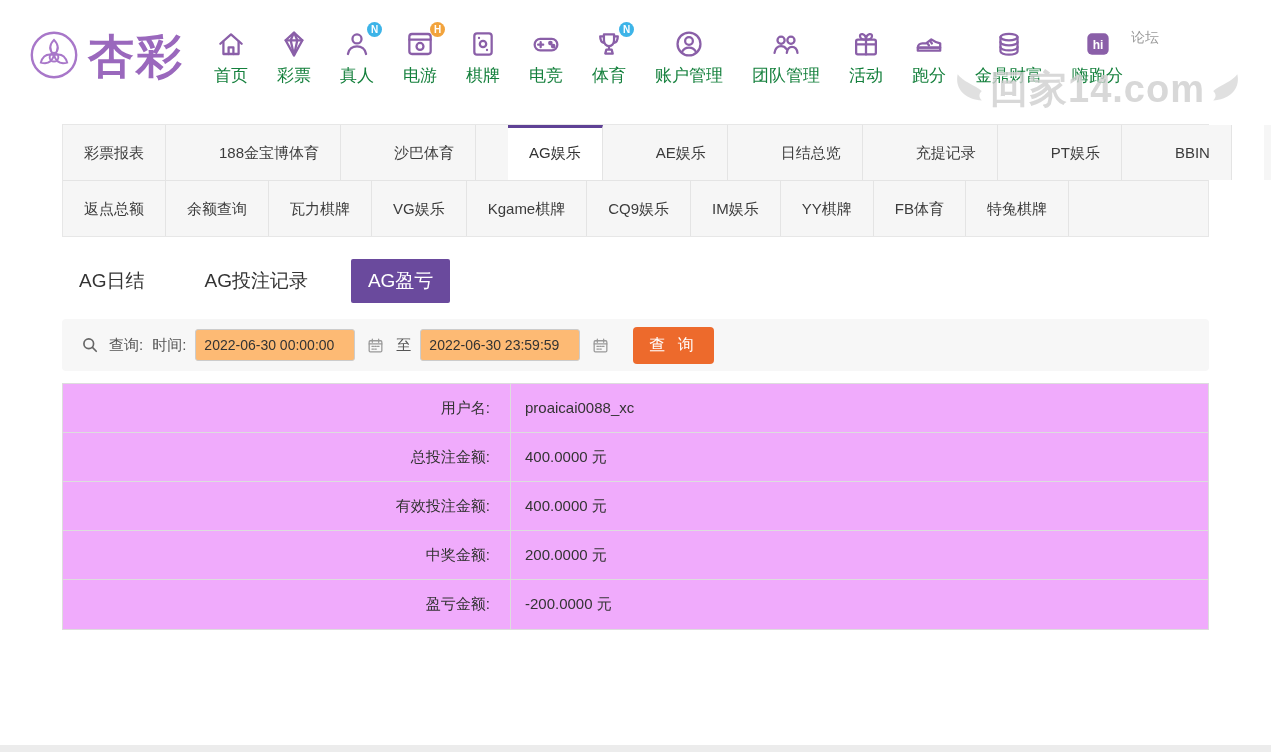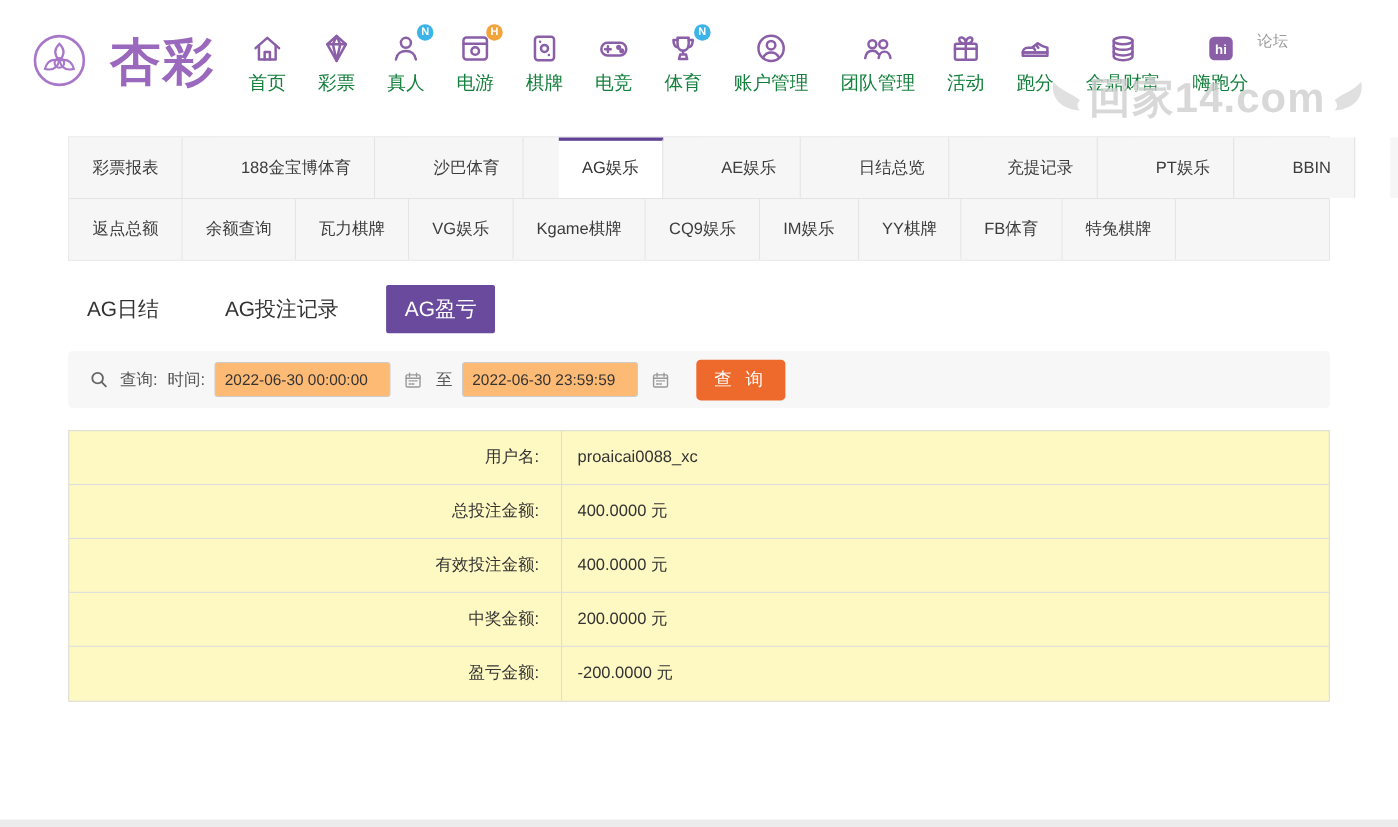--- a/index.html
+++ b/index.html
@@ -8,21 +8,21 @@
     --subtab:#6a4a9d;
     --orange:#ed6a2c;
   }
   *{box-sizing:border-box;margin:0;padding:0;}
   body{background:#fff;font-family:"Liberation Sans","DejaVu Sans",sans-serif;}
   .page{position:relative;width:1271px;height:752px;background:#fff;overflow:hidden;}
 
   
   .header{display:flex;align-items:center;padding:14px 28px 6px;height:106px;position:relative;}
   .logo{display:flex;align-items:center;gap:8px;margin-right:30px;cursor:pointer;}
-  .logo-text{font-size:46px;font-weight:bold;color:#9a68bd;letter-spacing:2px;margin-left:12px;}
+  .logo-text{font-size:46px;font-weight:bold;color:#9a68bd;letter-spacing:2px;}
   .main-nav{display:flex;align-items:flex-end;gap:29px;}
   .nav-item{display:flex;flex-direction:column;align-items:center;gap:3px;cursor:pointer;position:relative;}
   .nav-icon{position:relative;height:34px;display:flex;align-items:center;}
   .nav-label{font-size:17px;color:#15803d;white-space:nowrap;}
   .badge{position:absolute;top:-5px;right:-9px;width:15px;height:15px;border-radius:50%;color:#fff;font-size:10px;line-height:15px;text-align:center;font-weight:bold;}
   .badge-N{background:#3db4e8;}
   .badge-H{background:#f2a33c;}
   .nav-suffix{position:absolute;right:-36px;top:2px;color:#9b9b9b;font-size:14px;white-space:nowrap;}
 
   
@@ -43,21 +43,21 @@
 
   
   .searchbar{margin:16px 62px 0;background:#f7f7f7;border-radius:4px;height:52px;display:flex;align-items:center;padding:0 18px;gap:9px;font-size:15px;color:#555;}
   .sb-label{color:#555;}
   .date-box{display:flex;align-items:center;background:#fdba74;border:1px solid #ccc;border-radius:3px;height:32px;padding:0 8px;width:160px;}
   .date-box input{border:none;outline:none;width:100%;font-size:14px;color:#333;background:transparent;font-family:inherit;}
   .cal-btn{display:flex;cursor:pointer;margin:0 2px;}
   .search-btn{margin-left:12px;background:var(--orange);color:#fff;border:none;border-radius:4px;font-size:16px;padding:8px 16px;letter-spacing:4px;cursor:pointer;font-family:inherit;}
 
   
-  .report{margin:20px 62px 0;border:1px solid #ddd;background:#fef9c3;}
+  .report{margin:12px 62px 0;border:1px solid #ddd;background:#f0abfc;}
   .rrow{display:flex;border-bottom:1px solid #ddd;height:49px;}
   .rrow:last-child{border-bottom:none;}
   .rlabel{width:448px;border-right:1px solid #ddd;text-align:right;padding-right:20px;line-height:48px;font-size:15px;color:#333;}
   .rvalue{padding-left:14px;line-height:48px;font-size:15px;color:#333;}
 
   .bottom-strip{position:absolute;left:0;right:0;bottom:0;height:7px;background:#ececec;}
 </style>
 </head>
 <body>
 

